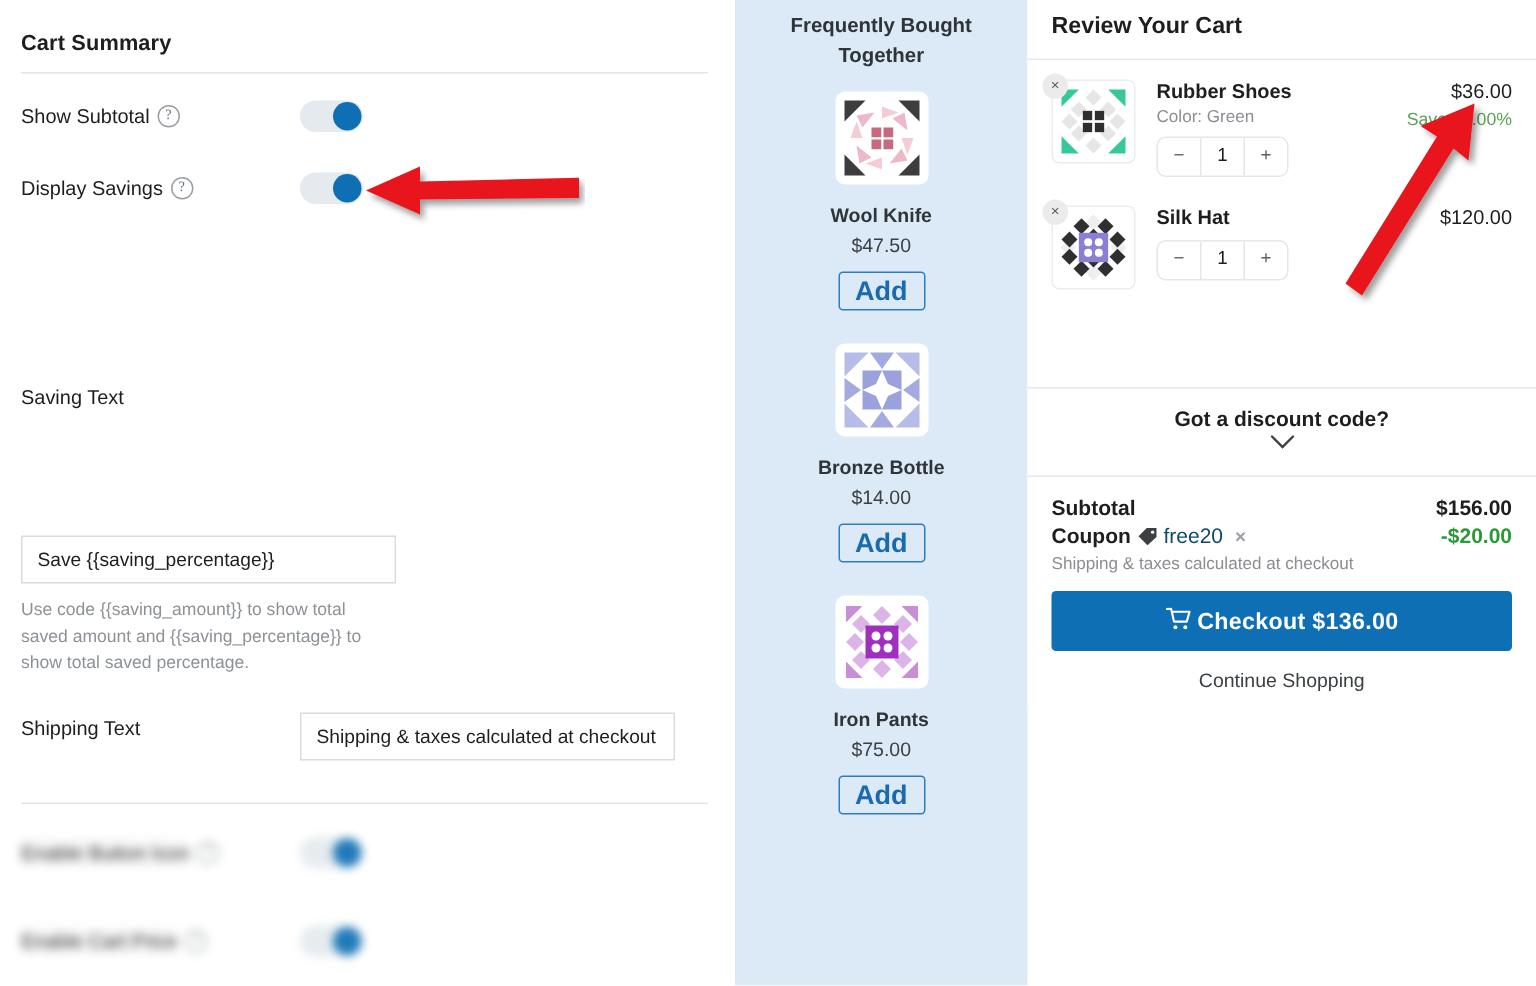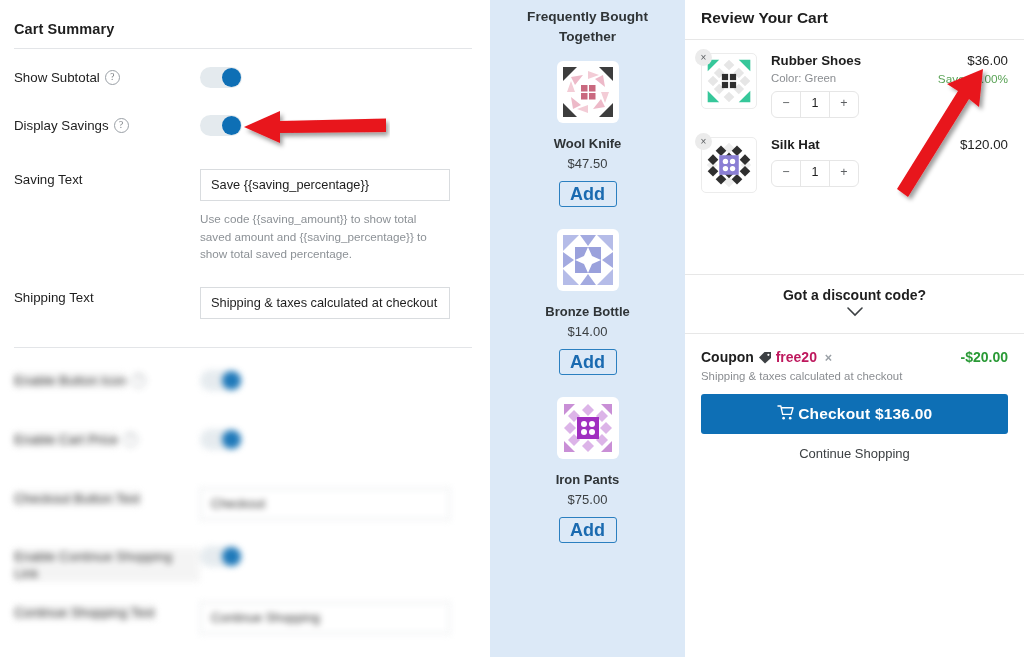--- a/index.html
+++ b/index.html
@@ -279,21 +279,21 @@
     font-size: 14px;
     font-weight: bold;
     color: #1e1e1e;
   }
   .total-line .right {
     font-size: 14px;
     font-weight: bold;
     color: #1e1e1e;
   }
   .coupon-line { margin-top: 3px; }
-  .coupon-code { color: #be185d; font-weight: bold; }
+  .coupon-code { color: #0c4a6e; font-weight: normal; }
   .coupon-x {
     color: #9aa0a6;
     font-size: 12.5px;
     margin-left: 4px;
     cursor: pointer;
   }
   .coupon-amount { color: #2a9a36 !important; }
   .ship-note {
     font-size: 11.4px;
     color: #8a8d91;
@@ -359,21 +359,21 @@
           <span>Display Savings</span>
           <span class="help-icon">?</span>
         </div>
         <div class="field-control">
           <div class="toggle">
             <div class="knob"></div>
           </div>
         </div>
       </div>
 
-      <div class="field-row" style="padding-top:20px;">
+      <div class="field-row" style="padding-top:20px;flex-direction:column;">
         <div class="field-label">
           <span>Saving Text</span>
         </div>
         <div class="field-control">
           <div class="text-input">Save {{saving_percentage}}</div>
           <div class="help-text">Use code {{saving_amount}} to show total saved amount and {{saving_percentage}} to show total saved percentage.</div>
         </div>
       </div>
 
       <div class="field-row" style="padding-top:24px;">
@@ -628,20 +628,24 @@
     <div class="discount-row">
       <span class="discount-label">Got a discount code?</span>
       <span>
         <svg width="16" height="10" viewBox="0 0 16 10">
           <path d="M1 1 L8 8 L15 1" stroke="#3c4043" stroke-width="1.6" fill="none" stroke-linecap="round"></path>
         </svg>
       </span>
     </div>
 
     <div class="totals">
+      <div class="total-line">
+        <span class="left">Subtotal</span>
+        <span class="right">$156.00</span>
+      </div>
       <div class="total-line coupon-line">
         <span class="left">
           <span>Coupon</span>
           <span>
             <svg width="14" height="13" viewBox="0 0 14 13" style="vertical-align:-2px;">
               <path d="M1 6.5 L6.5 1 L13 1 L13 7 L7 12.5 Z" fill="#3c4043"></path>
               <circle cx="10.4" cy="3.8" r="1.1" fill="#ffffff"></circle>
             </svg>
           </span>
           <span class="coupon-code">free20</span>

